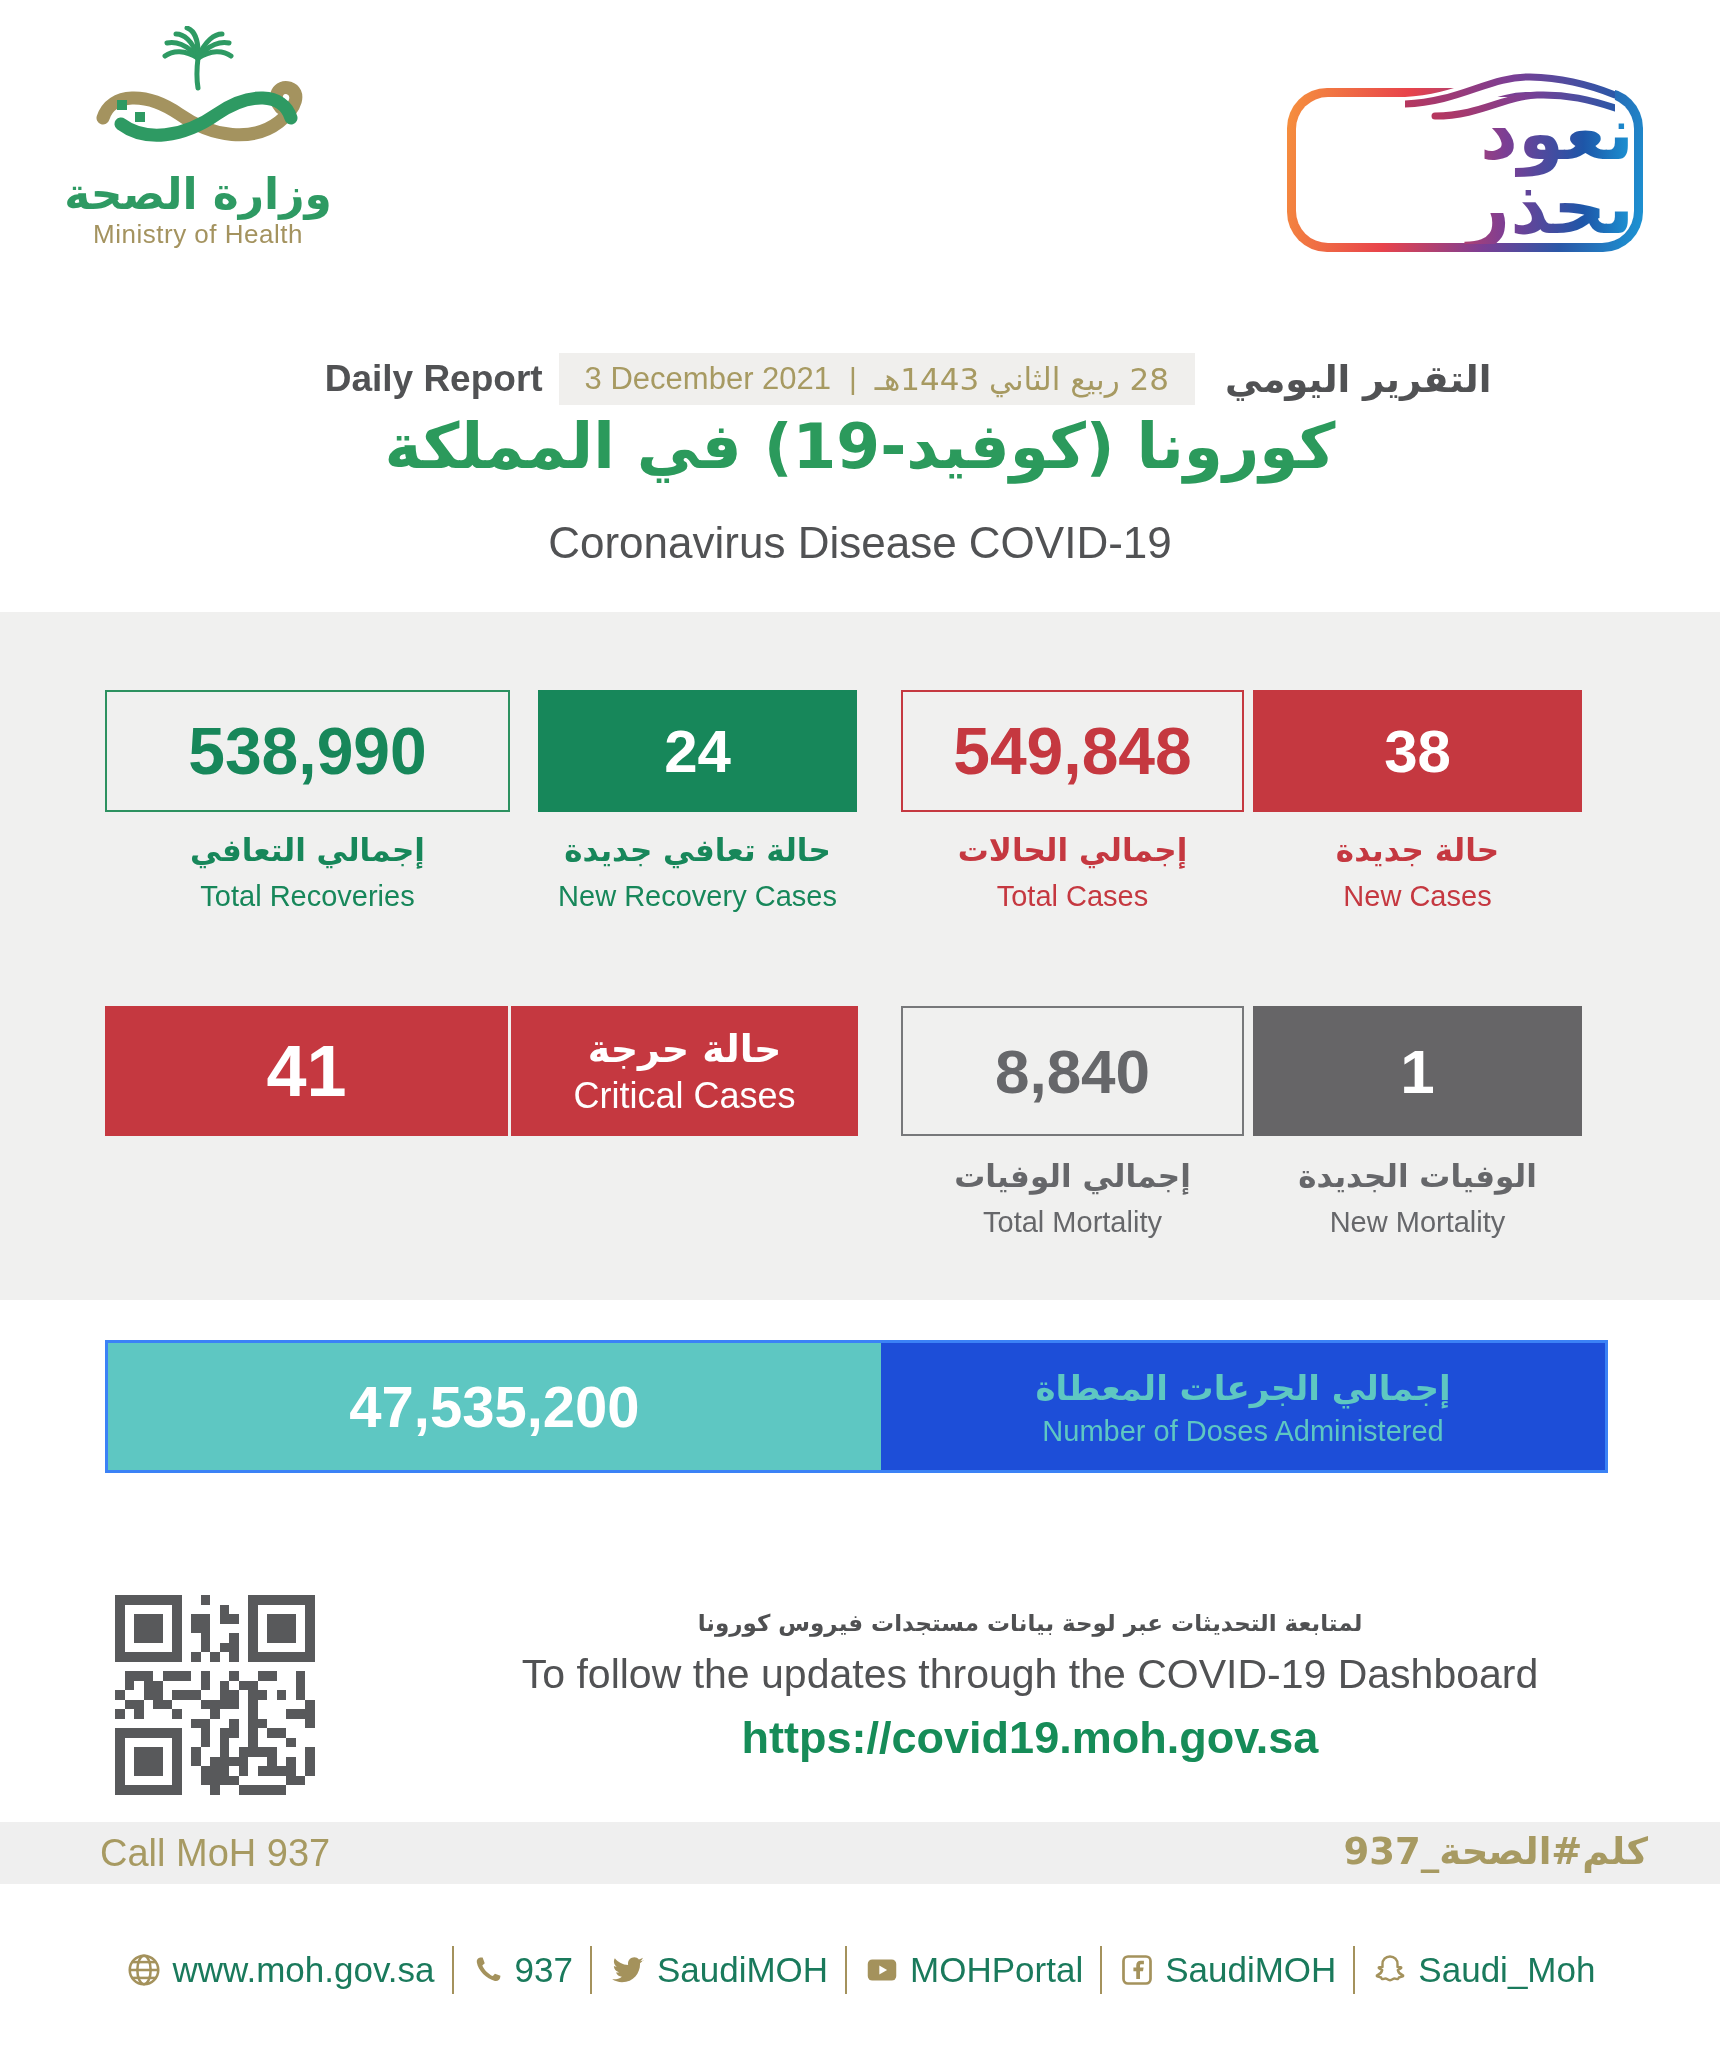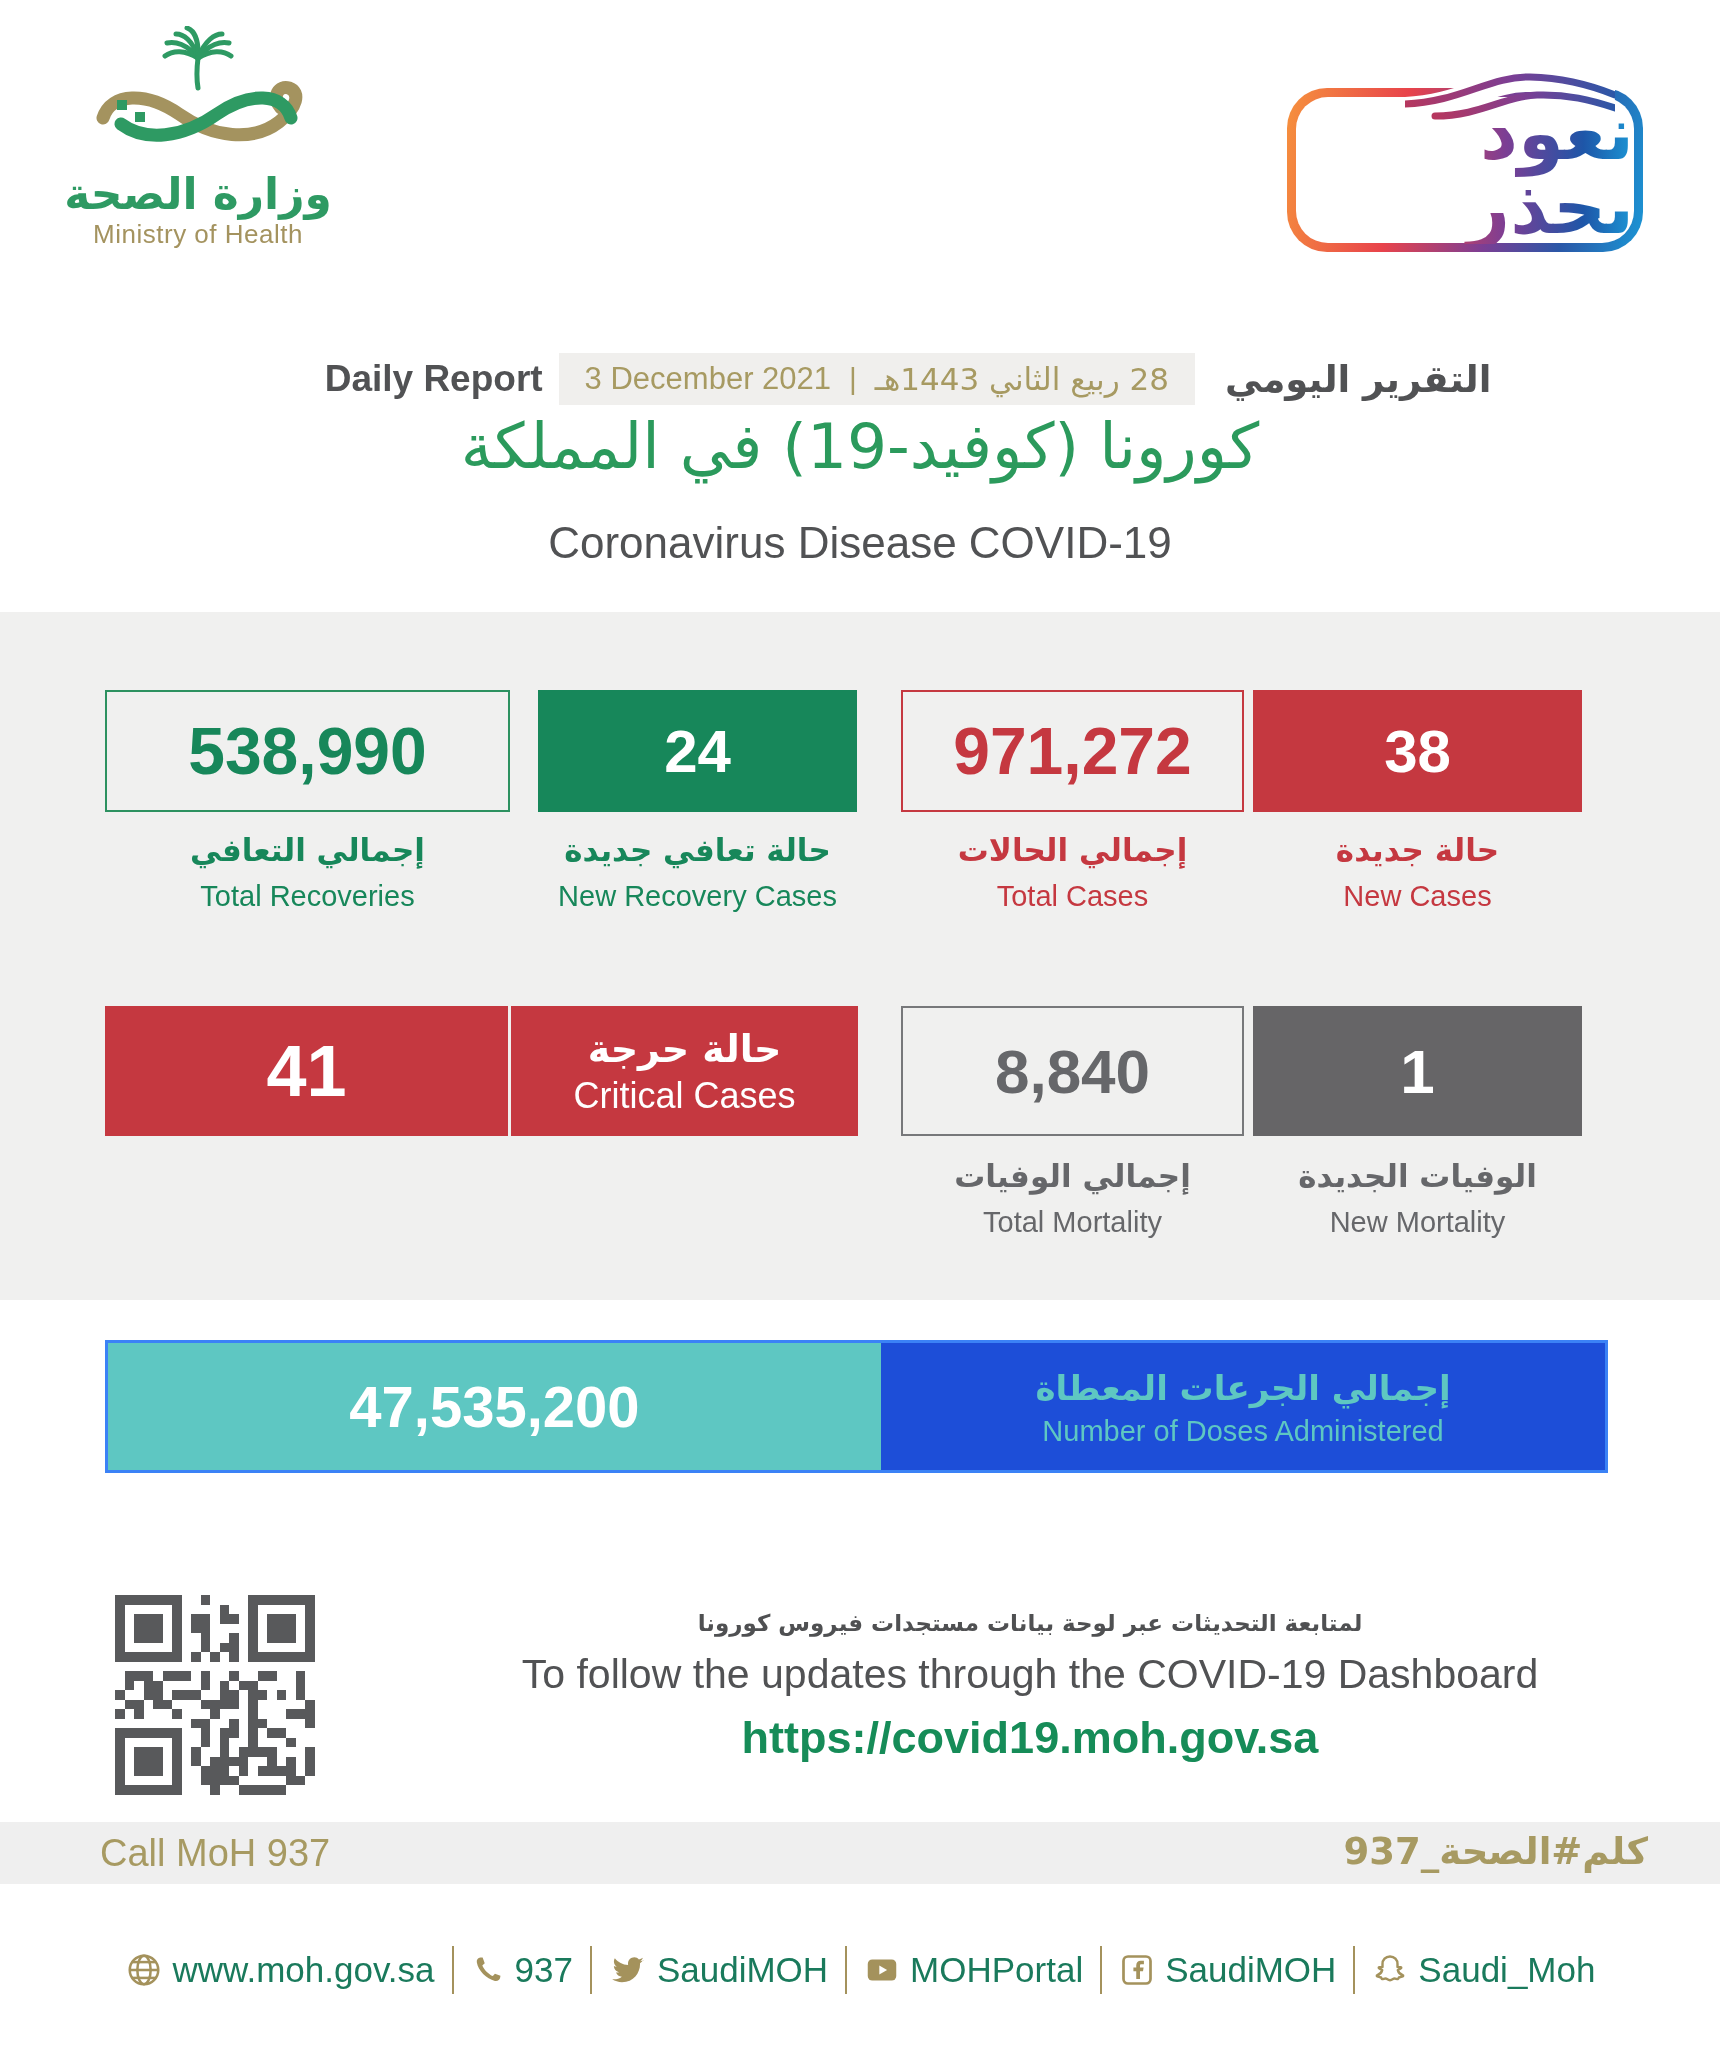--- a/index.html
+++ b/index.html
@@ -30,21 +30,21 @@
   
   .report-line { position:absolute; top:348px; left:0; width:100%; height:62px;
                  display:flex; align-items:center; justify-content:center; gap:16px;margin-left:48px; }
   .report-en { font-size:37px; font-weight:bold; color:#515254; }
   .date-box { background:#F0EFED; padding:8px 26px; display:flex; align-items:center; gap:18px;
               color:#A79A62; font-size:31px; }
   .date-sep { color:#A79A62; font-size:30px; }
   .report-ar { font-size:37px; font-weight:bold; color:#515254; margin-left:14px; }
 
   .title-ar { position:absolute; top:398px; left:0; width:100%; text-align:center;
-              font-size:63px; font-weight:normal; color:#2B9A5C; line-height:1.55; }
+              font-size:63px; font-weight:bold; color:#2B9A5C; line-height:1.55; }
   .title-en { position:absolute; top:518px; left:0; width:100%; text-align:center;
               font-size:44px; color:#515254; }
 
   
   .stats-band { position:absolute; top:612px; left:0; width:1720px; height:688px; background:#F0F0EF; }
   .card { position:absolute; display:flex; flex-direction:column; align-items:center; justify-content:center; }
   .outline-green { border:2px solid #2C9160; color:#17875A; }
   .solid-green   { background:#17875A; color:#ffffff; }
   .outline-red   { border:2px solid #C53840; color:#C53840; }
   .solid-red     { background:#C53840; color:#ffffff; }
@@ -155,21 +155,21 @@
 
     <div class="card solid-green" style="left:538px; top:78px; width:319px; height:122px;">
       <span class="stat-num" style="font-size:60px;">24</span>
     </div>
     <div class="lbl lbl-green" style="left:538px; top:214px; width:319px;">
       <div class="l-ar ar">حالة تعافي جديدة</div>
       <div class="l-en">New Recovery Cases</div>
     </div>
 
     <div class="card outline-red" style="left:901px; top:78px; width:343px; height:122px;">
-      <span class="stat-num" style="font-size:66px;">971,272</span>
+      <span class="stat-num" style="font-size:66px;">549,848</span>
     </div>
     <div class="lbl lbl-red" style="left:901px; top:214px; width:343px;">
       <div class="l-ar ar">إجمالي الحالات</div>
       <div class="l-en">Total Cases</div>
     </div>
 
     <div class="card solid-red" style="left:1253px; top:78px; width:329px; height:122px;">
       <span class="stat-num" style="font-size:60px;">38</span>
     </div>
     <div class="lbl lbl-red" style="left:1253px; top:214px; width:329px;">

